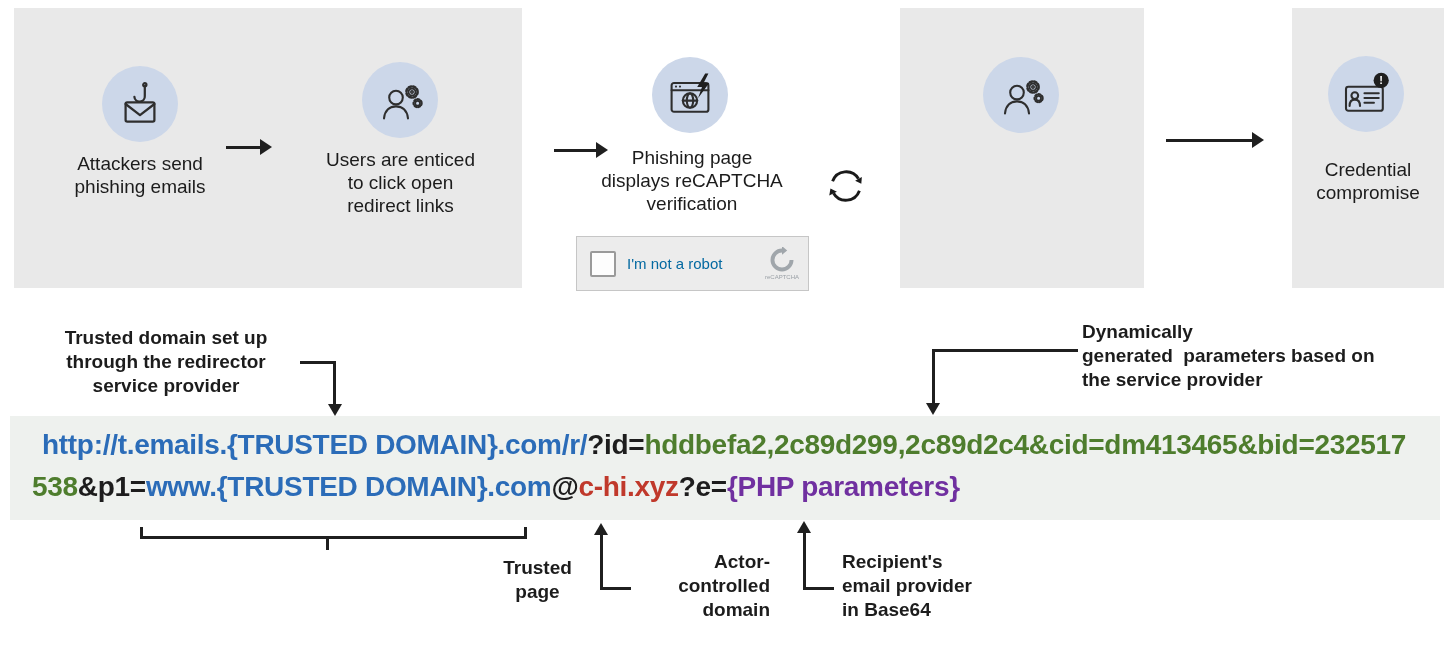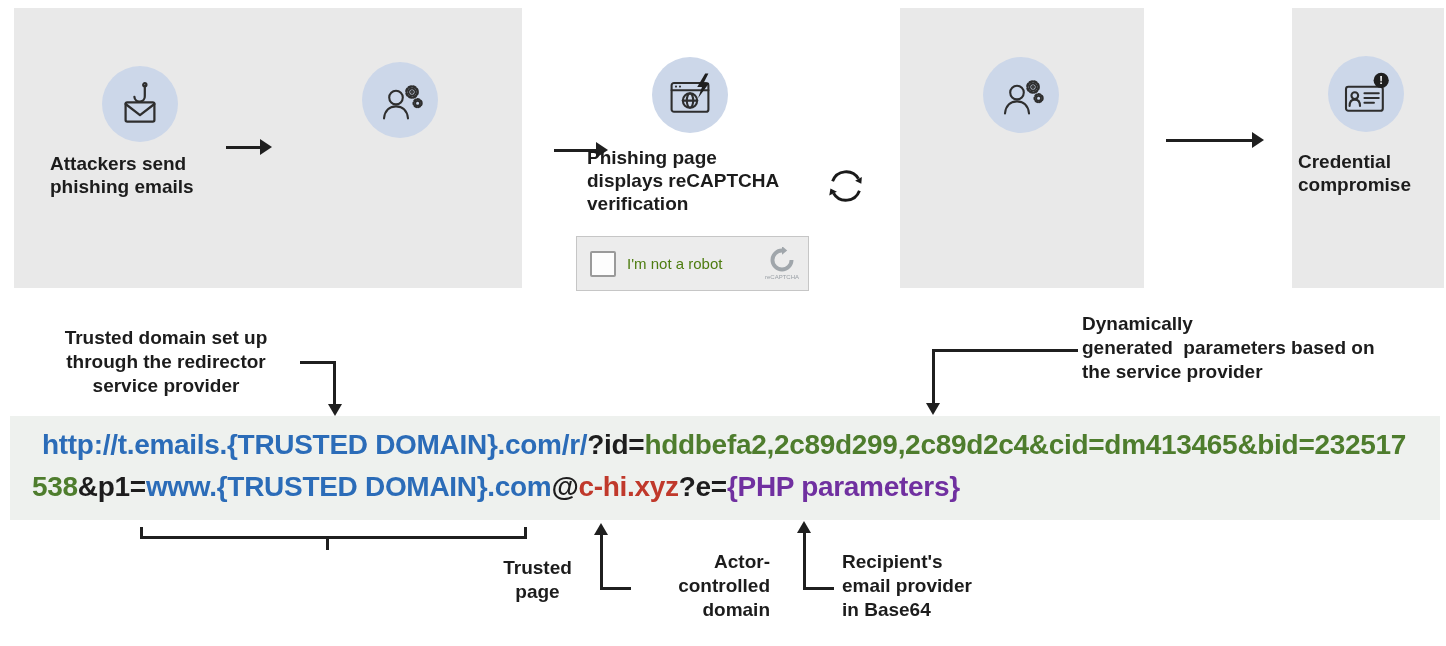--- a/index.html
+++ b/index.html
@@ -1,42 +1,42 @@
 <!DOCTYPE html>
 <html><head>
 <meta charset="utf-8">
 <style>
   html,body{margin:0;padding:0;background:#fff;}
   .canvas{position:relative;width:1446px;height:646px;background:#fff;
           font-family:"Liberation Sans",sans-serif;color:#1c1c1c;overflow:hidden;}
   .panel{position:absolute;top:8px;height:280px;background:#e9e9e9;}
   .circle{position:absolute;width:76px;height:76px;border-radius:50%;background:#ccd7e9;
           display:flex;align-items:center;justify-content:center;}
-  .step-label{position:absolute;font-size:19px;line-height:23px;font-weight:700;
-              text-align:left;white-space:pre;}
+  .step-label{position:absolute;font-size:19px;line-height:23px;font-weight:400;
+              text-align:center;white-space:pre;}
   .ann{position:absolute;font-size:19px;line-height:24px;font-weight:700;white-space:pre;}
   .ann.center{text-align:center;}
   .line{position:absolute;background:#1f1f1f;}
   .tri{position:absolute;width:0;height:0;}
   .tri-down{border-left:7px solid transparent;border-right:7px solid transparent;border-top:12px solid #1f1f1f;}
   .tri-up{border-left:7px solid transparent;border-right:7px solid transparent;border-bottom:12px solid #1f1f1f;}
   .h-arrow{position:absolute;height:16px;}
   .h-arrow .shaft{position:absolute;left:0;right:9px;top:6.5px;height:3px;background:#1f1f1f;}
   .h-arrow .head{position:absolute;right:0;top:0;width:0;height:0;
                  border-top:8px solid transparent;border-bottom:8px solid transparent;
                  border-left:12px solid #1f1f1f;}
   .url-box{position:absolute;left:10px;top:416px;width:1430px;height:104px;background:#eef1ee;}
   .url-line{white-space:pre;font-weight:700;font-size:28px;line-height:42px;
             padding-left:22px;letter-spacing:-0.3px;}
   .url-box .url-line:first-child{padding-top:8px;padding-left:32px;}
   .recaptcha{position:absolute;left:576px;top:236px;width:233px;height:55px;
              display:flex;align-items:center;background:#ececec;border:1px solid #c6c6c6;box-sizing:border-box;}
   .cb{width:22px;height:22px;background:#fdfdfd;border:2px solid #9a9a9a;border-radius:2px;
       margin:0 11px 0 13px;flex:0 0 auto;}
-  .cb-label{font-size:15px;color:#4d7c0f;font-weight:400;}
+  .cb-label{font-size:15px;color:#0369a1;font-weight:400;}
   .logo-wrap{margin-left:auto;margin-right:9px;display:flex;flex-direction:column;align-items:center;}
   .logo-text{font-size:6px;color:#9aa0a6;margin-top:1px;}
   svg{display:block;}
 </style>
 </head>
 <body>
 
 <div class="canvas">
 
   <div class="panel" style="left:14px;width:508px;"></div>
@@ -67,20 +67,23 @@
         <circle cx="45" cy="20" r="7" stroke-width="3.2" stroke-dasharray="3 2.6"></circle>
         <circle cx="45" cy="20" r="4.4" fill="#ccd7e9" stroke-width="2.4"></circle>
         <circle cx="45" cy="20" r="1.5" stroke-width="2"></circle>
       </g>
       <g>
         <circle cx="52" cy="34" r="5" stroke-width="2.8" stroke-dasharray="2.4 2.2"></circle>
         <circle cx="52" cy="34" r="3" fill="#ccd7e9" stroke-width="2.2"></circle>
       </g>
     </svg>
   </div>
+  <div class="step-label" style="left:308px;top:148px;width:185px;">Users are enticed
+to click open
+redirect links</div>
 
   <div class="h-arrow" style="left:554px;top:142px;width:54px;">
     <span class="shaft"></span>
       <span class="head"></span>
   </div>
 
   <div class="circle" style="left:652px;top:57px;">
     <svg width="48" height="48" viewBox="0 0 60 60" fill="none" stroke="#2e2e2e" stroke-width="2.6" stroke-linecap="round" stroke-linejoin="round">
       <rect x="7" y="15" width="46" height="36" rx="3"></rect>
       <line x1="7" y1="24" x2="53" y2="24"></line>
@@ -141,31 +144,31 @@
       <rect x="5" y="21" width="46" height="30" rx="3"></rect>
       <circle cx="16" cy="32" r="4.2"></circle>
       <path d="M9.5,45 c0,-6 3.5,-8 6.5,-8 c3,0 6.5,2 6.5,8"></path>
       <line x1="28" y1="29" x2="46" y2="29" stroke-width="2.4"></line>
       <line x1="28" y1="35" x2="46" y2="35" stroke-width="2.4"></line>
       <line x1="28" y1="41" x2="40" y2="41" stroke-width="2.4"></line>
       <circle cx="49" cy="13" r="9.5" fill="#1f1f1f" stroke="none"></circle>
       <text x="49" y="18" text-anchor="middle" font-family="Liberation Sans, sans-serif" font-size="14" font-weight="bold" fill="#ffffff" stroke="none">!</text>
     </svg>
   </div>
-  <div class="step-label" style="left:1298px;top:150px;width:140px;">Credential
+  <div class="step-label" style="left:1298px;top:158px;width:140px;">Credential
 compromise</div>
 
   <div class="ann center" style="left:30px;top:326px;width:272px;">Trusted domain set up
 through the redirector
 service provider</div>
   <div class="line" style="left:300px;top:361px;width:36px;height:3px;"></div>
   <div class="line" style="left:333px;top:361px;width:3px;height:44px;"></div>
   <div class="tri tri-down" style="left:328px;top:404px;"></div>
 
-  <div class="ann" style="left:1082px;top:312px;width:340px;">Dynamically
+  <div class="ann" style="left:1082px;top:320px;width:340px;">Dynamically
 generated  parameters based on
 the service provider</div>
   <div class="line" style="left:932px;top:349px;width:146px;height:3px;"></div>
   <div class="line" style="left:932px;top:349px;width:3px;height:55px;"></div>
   <div class="tri tri-down" style="left:926px;top:403px;"></div>
 
   <div class="url-box">
     <div class="url-line"><span style="color: rgb(43, 108, 184);">http://t.emails.{TRUSTED DOMAIN}.com/r/</span><span style="color: rgb(29, 29, 29);">?id=</span><span style="color: rgb(78, 125, 45);">hddbefa2,2c89d299,2c89d2c4&amp;cid=dm413465&amp;bid=232517</span></div>
     <div class="url-line"><span style="color: rgb(78, 125, 45);">538</span><span style="color: rgb(29, 29, 29);">&amp;p1=</span><span style="color: rgb(43, 108, 184);">www.{TRUSTED DOMAIN}.com</span><span style="color: rgb(29, 29, 29);">@</span><span style="color: rgb(192, 57, 43);">c-hi.xyz</span><span style="color: rgb(29, 29, 29);">?e=</span><span style="color: rgb(112, 48, 160);">{PHP parameters}</span></div>
   </div>

